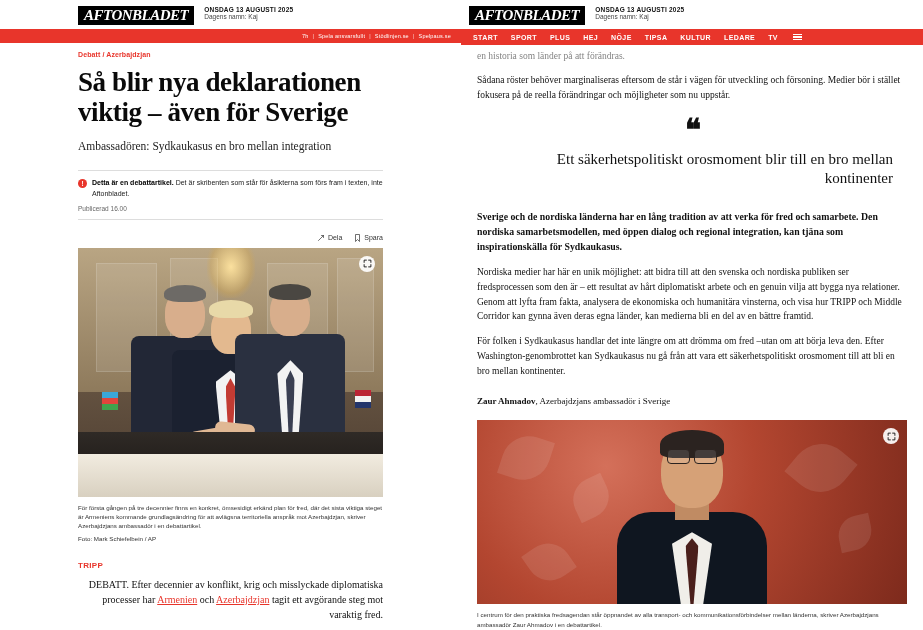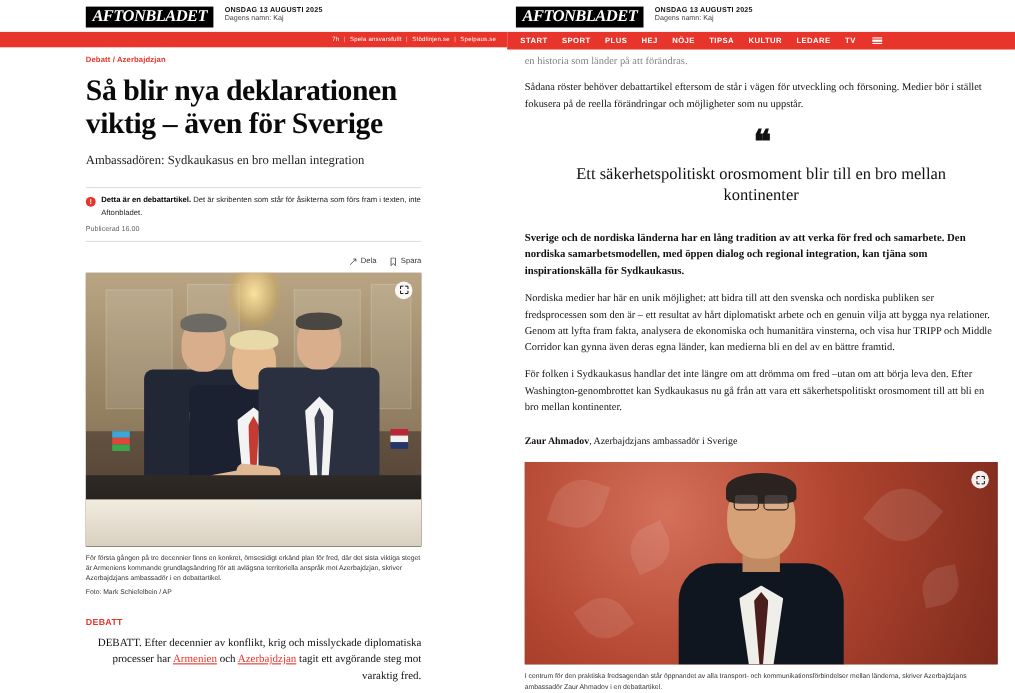--- a/index.html
+++ b/index.html
@@ -242,21 +242,21 @@
     font-weight: bold;
     color: #111;
     line-height: 0.7;
     margin: 16px 0 10px 0;
     letter-spacing: -2px;
   }
   .pullquote {
     font-family: "Liberation Serif", serif;
     font-size: 15px;
     line-height: 1.3;
-    text-align: center;
+    text-align: right;
     color: #111;
     margin: 0 14px 20px 14px;
   }
   .rb-lead {
     font-family: "Liberation Serif", serif;
     font-size: 9.8px;
     line-height: 1.55;
     font-weight: bold;
     color: #111;
     margin: 0 0 11px 0;
@@ -452,21 +452,21 @@
                 </svg>
             </span>
           </div>
         </div>
         <div class="caption">
           <span>För första gången på tre decennier finns en konkret, ömsesidigt erkänd plan för fred, där det sista viktiga steget är Armeniens kommande grundlagsändring för att avlägsna territoriella anspråk mot Azerbajdzjan, skriver Azerbajdzjans ambassadör i en debattartikel.</span>
           <span class="credit">Foto: Mark Schiefelbein / AP</span>
         </div>
       </div>
 
-      <div class="kicker">DEBATT</div>
+      <div class="kicker">TRIPP</div>
 
       <p class="body">
         <span>DEBATT. Efter decennier av konflikt, krig och misslyckade diplomatiska processer har </span><a class="lnk" href="#">Armenien</a><span> och </span><a class="lnk" href="#">Azerbajdzjan</a><span> tagit ett avgörande steg mot varaktig fred.</span>
       </p>
 
     </div>
   </div>
 
   <div class="col col-right">
 
@@ -492,21 +492,21 @@
           <i></i>
           <i></i>
           <i></i>
         </span>
     </div>
 
     <div class="right-body">
 
       <p class="rb-faded">en historia som länder på att förändras.</p>
 
-      <p class="rb-para">Sådana röster behöver debattartikel eftersom de står i vägen för utveckling och försoning. Medier bör i stället fokusera på de reella förändringar och möjligheter som nu uppstår.</p>
+      <p class="rb-para">Sådana röster behöver marginaliseras eftersom de står i vägen för utveckling och försoning. Medier bör i stället fokusera på de reella förändringar och möjligheter som nu uppstår.</p>
 
       <div class="pullquote-mark">❝</div>
       <div class="pullquote">Ett säkerhetspolitiskt orosmoment blir till en bro mellan kontinenter</div>
 
       <p class="rb-lead">Sverige och de nordiska länderna har en lång tradition av att verka för fred och samarbete. Den nordiska samarbetsmodellen, med öppen dialog och regional integration, kan tjäna som inspirationskälla för Sydkaukasus.</p>
 
       <p class="rb-para">Nordiska medier har här en unik möjlighet: att bidra till att den svenska och nordiska publiken ser fredsprocessen som den är – ett resultat av hårt diplomatiskt arbete och en genuin vilja att bygga nya relationer. Genom att lyfta fram fakta, analysera de ekonomiska och humanitära vinsterna, och visa hur TRIPP och Middle Corridor kan gynna även deras egna länder, kan medierna bli en del av en bättre framtid.</p>
       <p class="rb-para">För folken i Sydkaukasus handlar det inte längre om att drömma om fred –utan om att börja leva den. Efter Washington-genombrottet kan Sydkaukasus nu gå från att vara ett säkerhetspolitiskt orosmoment till att bli en bro mellan kontinenter.</p>
 
       <div class="byline"><b>Zaur Ahmadov</b><span>, Azerbajdzjans ambassadör i Sverige</span></div>

